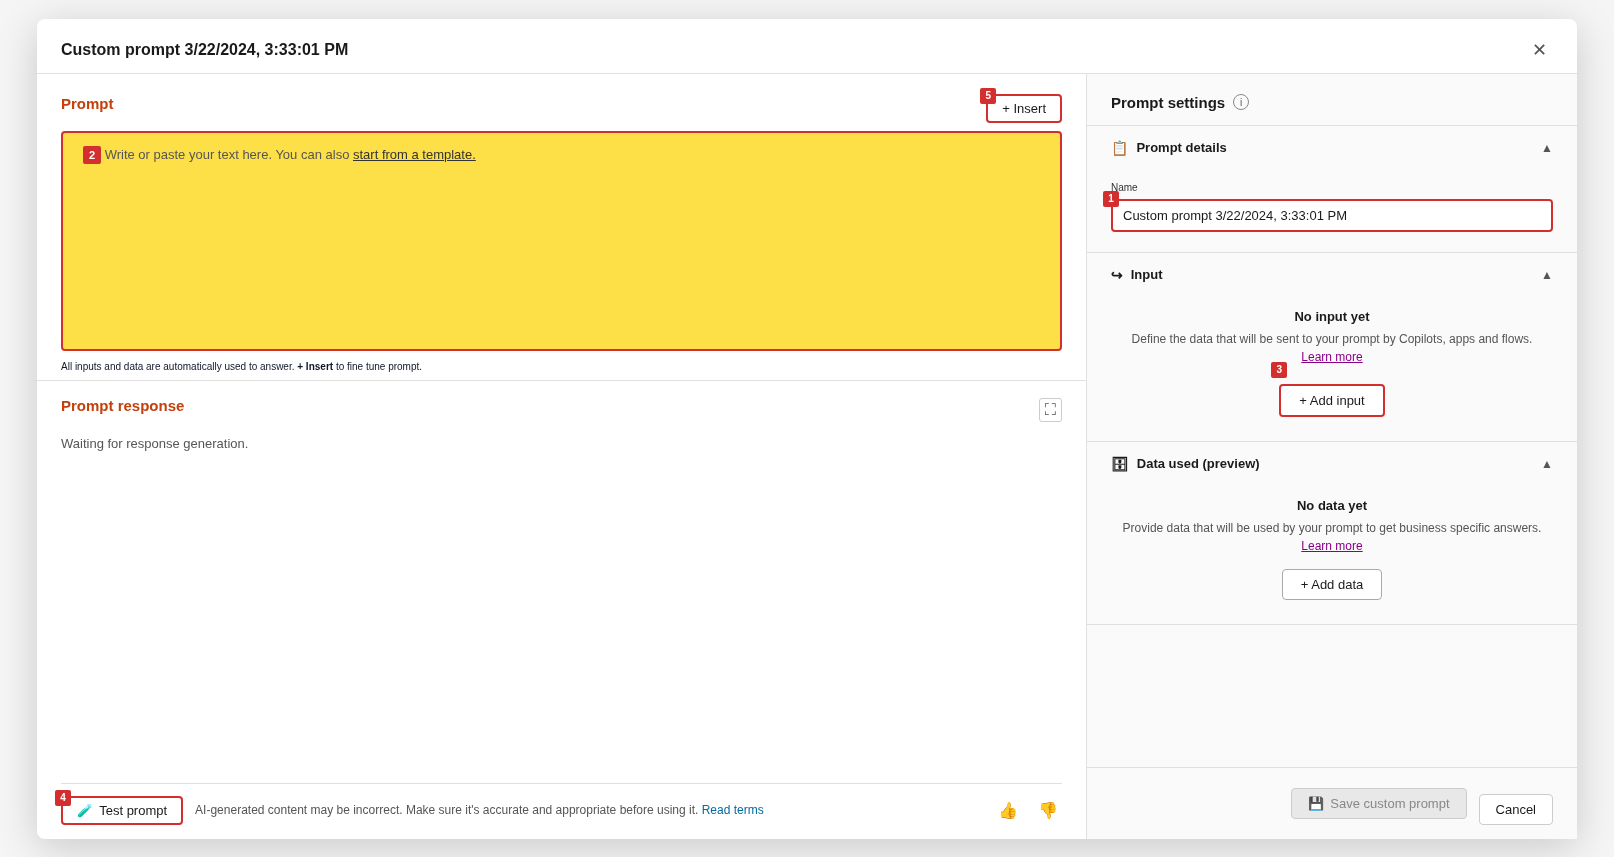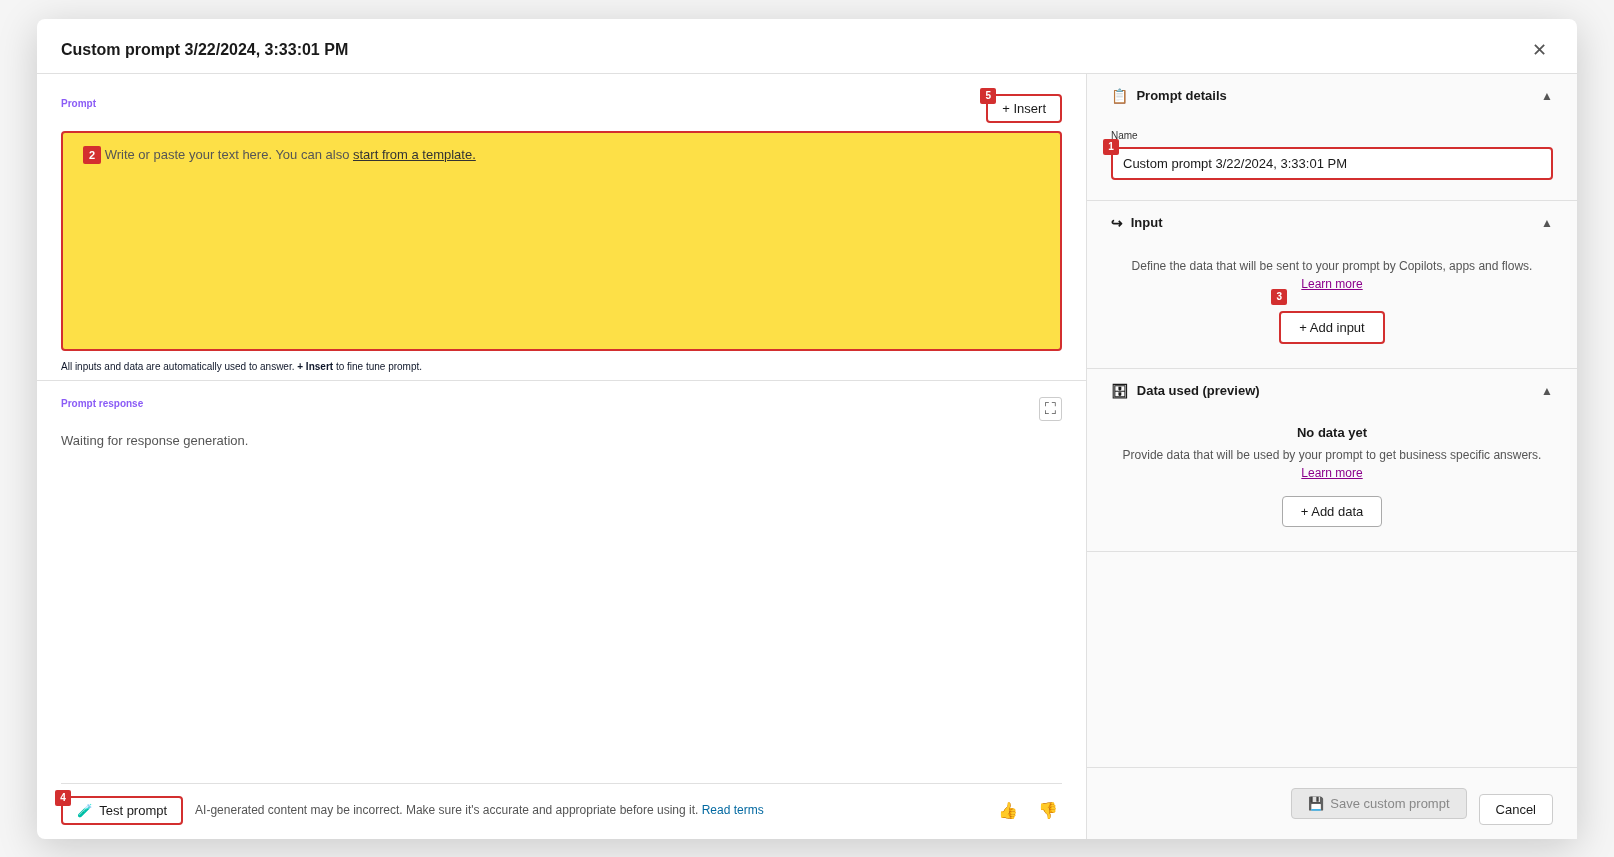--- a/index.html
+++ b/index.html
@@ -54,24 +54,24 @@
     .left-panel {
       flex: 1;
       display: flex;
       flex-direction: column;
       padding: 20px 24px 0 24px;
       border-right: 1px solid #e0e0e0;
       min-height: 0;
     }
     
     .section-label {
-      font-size: 10px;
+      font-size: 15px;
       font-weight: 600;
       margin-bottom: 10px;
-      color: #8b5cf6;
+      color: #c2410c;
     }
     .prompt-toolbar {
       display: flex;
       align-items: center;
       justify-content: space-between;
       margin-bottom: 8px;
     }
     .prompt-textarea-wrapper {
       border: 2px solid #d32f2f;
       border-radius: 4px;
@@ -421,20 +421,24 @@
         </button>
         <span class="footer-disclaimer">
           <span>AI-generated content may be incorrect. Make sure it's accurate and appropriate before using it. </span><a href="#">Read terms</a>
         </span>
         <button class="thumb-icon">👍</button>
         <button class="thumb-icon">👎</button>
       </div>
     </div>
 
     <div class="right-panel">
+      <div class="right-header">
+        <span class="right-title">Prompt settings</span>
+        <span class="info-icon">i</span>
+      </div>
 
       <div class="right-body">
 
         <div class="settings-section">
           <div class="settings-section-header">
             <div class="settings-section-title">
               <span style="font-size:14px;">📋</span>
               <span>Prompt details</span>
             </div>
             <span class="chevron-icon">▲</span>
@@ -450,20 +454,21 @@
 
         <div class="settings-section">
           <div class="settings-section-header">
             <div class="settings-section-title">
               <span style="font-size:14px;">↪</span>
               <span>Input</span>
             </div>
             <span class="chevron-icon">▲</span>
           </div>
           <div class="settings-section-body" style="text-align:center;">
+            <p class="no-input-title">No input yet</p>
             <p class="no-input-desc">
               <span>Define the data that will be sent to your prompt by Copilots, apps and flows.</span><br>
               <a href="#" style="color:#8b008b;text-decoration:underline;">Learn more</a>
             </p>
             <div style="position:relative;display:inline-block;">
               <span style="position:absolute;top:-8px;left:-8px;display:inline-flex;align-items:center;justify-content:center;background:#d32f2f;color:#fff;font-size:10px;font-weight:700;width:16px;height:16px;border-radius:2px;">3</span>
               <button class="add-input-btn" style="margin:14px 0 4px 0;">
                 <span>+ Add input</span>
               </button>
             </div>

